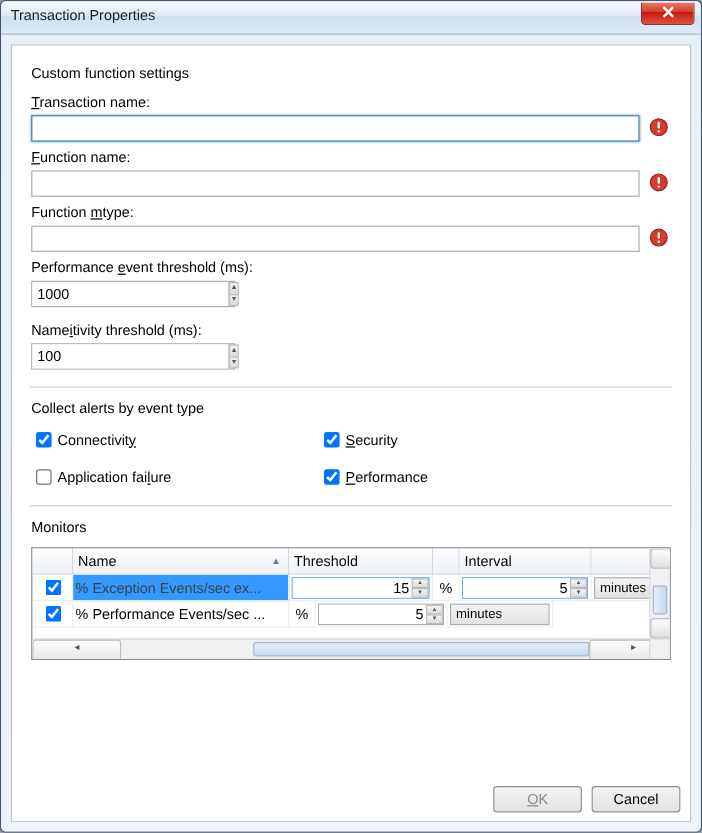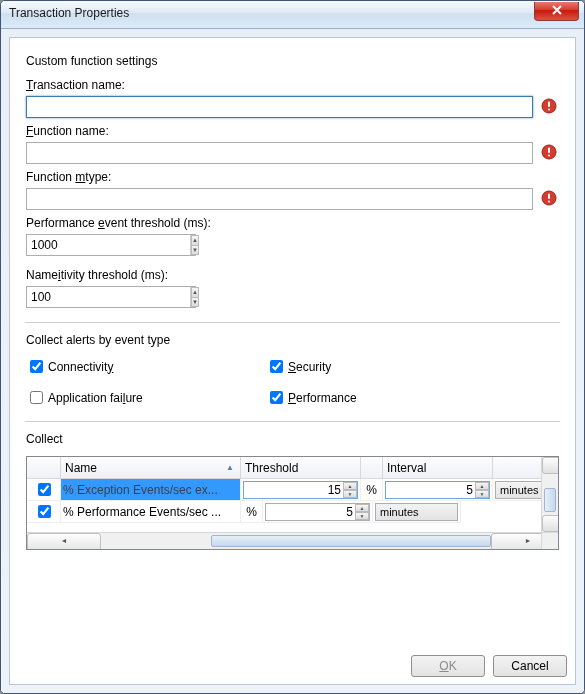--- a/index.html
+++ b/index.html
@@ -320,21 +320,21 @@
             <span><span>Application fai</span><span class="underline">l</span><span>ure</span></span>
           </label>
         <label class="cb">
             <input type="checkbox" checked="" style="">
             <span><span></span><span class="underline">P</span><span>erformance</span></span>
           </label>
       </div>
 
       <hr class="sep">
 
-      <div class="sect-head">Collect</div>
+      <div class="sect-head">Monitors</div>
 
       <div class="monitor-box">
         <div class="mtable">
           <div class="mhead">
             <div class="col-cb"></div>
             <div class="col-name">
                 <span>Name</span>
                 <span class="sort-arrow">▲</span>
               </div>
             <div class="col-th">

